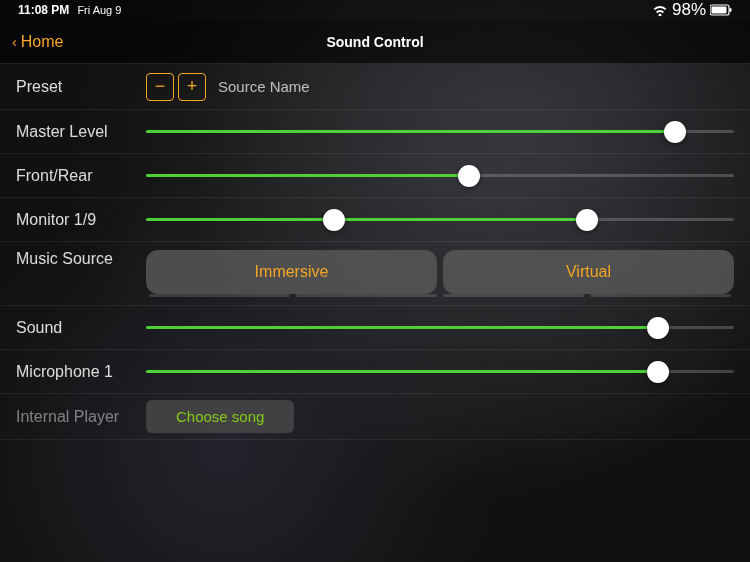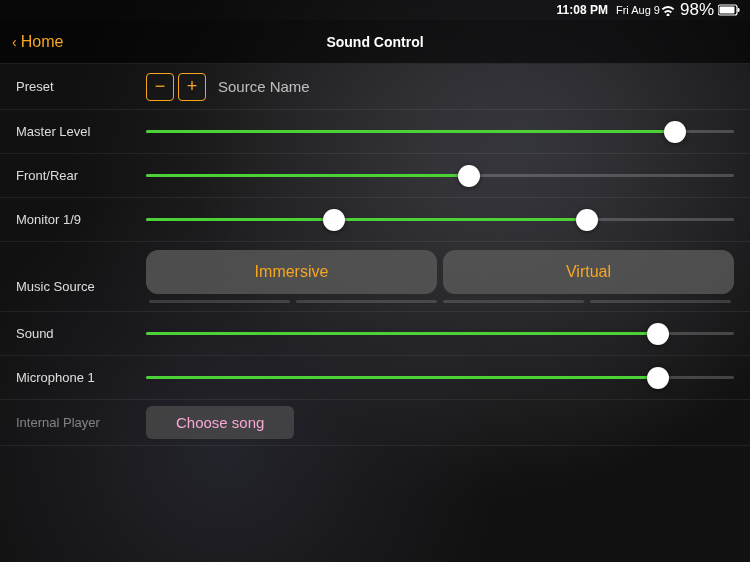--- a/index.html
+++ b/index.html
@@ -31,24 +31,24 @@
         radial-gradient(circle at 70% 25%, rgba(60,60,70,0.7) 0%, transparent 50%),
         radial-gradient(circle at 30% 80%, rgba(40,40,50,0.8) 0%, transparent 40%);
       z-index: 0;
     }
 
     
     .status-bar {
       position: relative;
       z-index: 10;
       display: flex;
-      justify-content: flex-end;
+      justify-content: space-between;
       align-items: center;
       height: 20px;
-      padding: 0 10px;
+      padding: 0 18px;
       background: rgba(0,0,0,0.5);
     }
 
     .status-time {
       color: white;
       font-size: 12px;
       font-weight: 600;
     }
 
     .status-right {
@@ -100,21 +100,21 @@
     .row {
       display: flex;
       align-items: center;
       padding: 0 16px;
       min-height: 44px;
       border-bottom: 1px solid rgba(255,255,255,0.07);
     }
 
     .row-label {
       color: rgba(255,255,255,0.85);
-      font-size: 13px;
+      font-size: 16px;
       width: 130px;
       flex-shrink: 0;
     }
 
     .row-control {
       flex: 1;
       display: flex;
       align-items: center;
     }
 
@@ -200,22 +200,21 @@
       min-height: 54px;
       flex-direction: column;
       align-items: flex-start;
       padding-top: 8px;
       padding-bottom: 8px;
     }
 
     .music-source-top {
       display: flex;
       width: 100%;
-      align-items: flex-end;
-      margin-bottom: 6px;
+      align-items: flex-start;
     }
 
     .source-buttons {
       display: flex;
       gap: 6px;
       flex: 1;
     }
 
     .source-btn {
       flex: 1;
@@ -251,21 +250,21 @@
 
     
     .internal-player-row {
       min-height: 46px;
     }
 
     .choose-song-btn {
       background: rgba(80,80,80,0.7);
       border: none;
       border-radius: 6px;
-      color: #f9a8d4;
+      color: #84cc16;
       font-size: 15px;
       padding: 8px 30px;
       cursor: pointer;
     }
 
     
     .chevron {
       color: #f5a623;
       font-size: 14px;
     }

